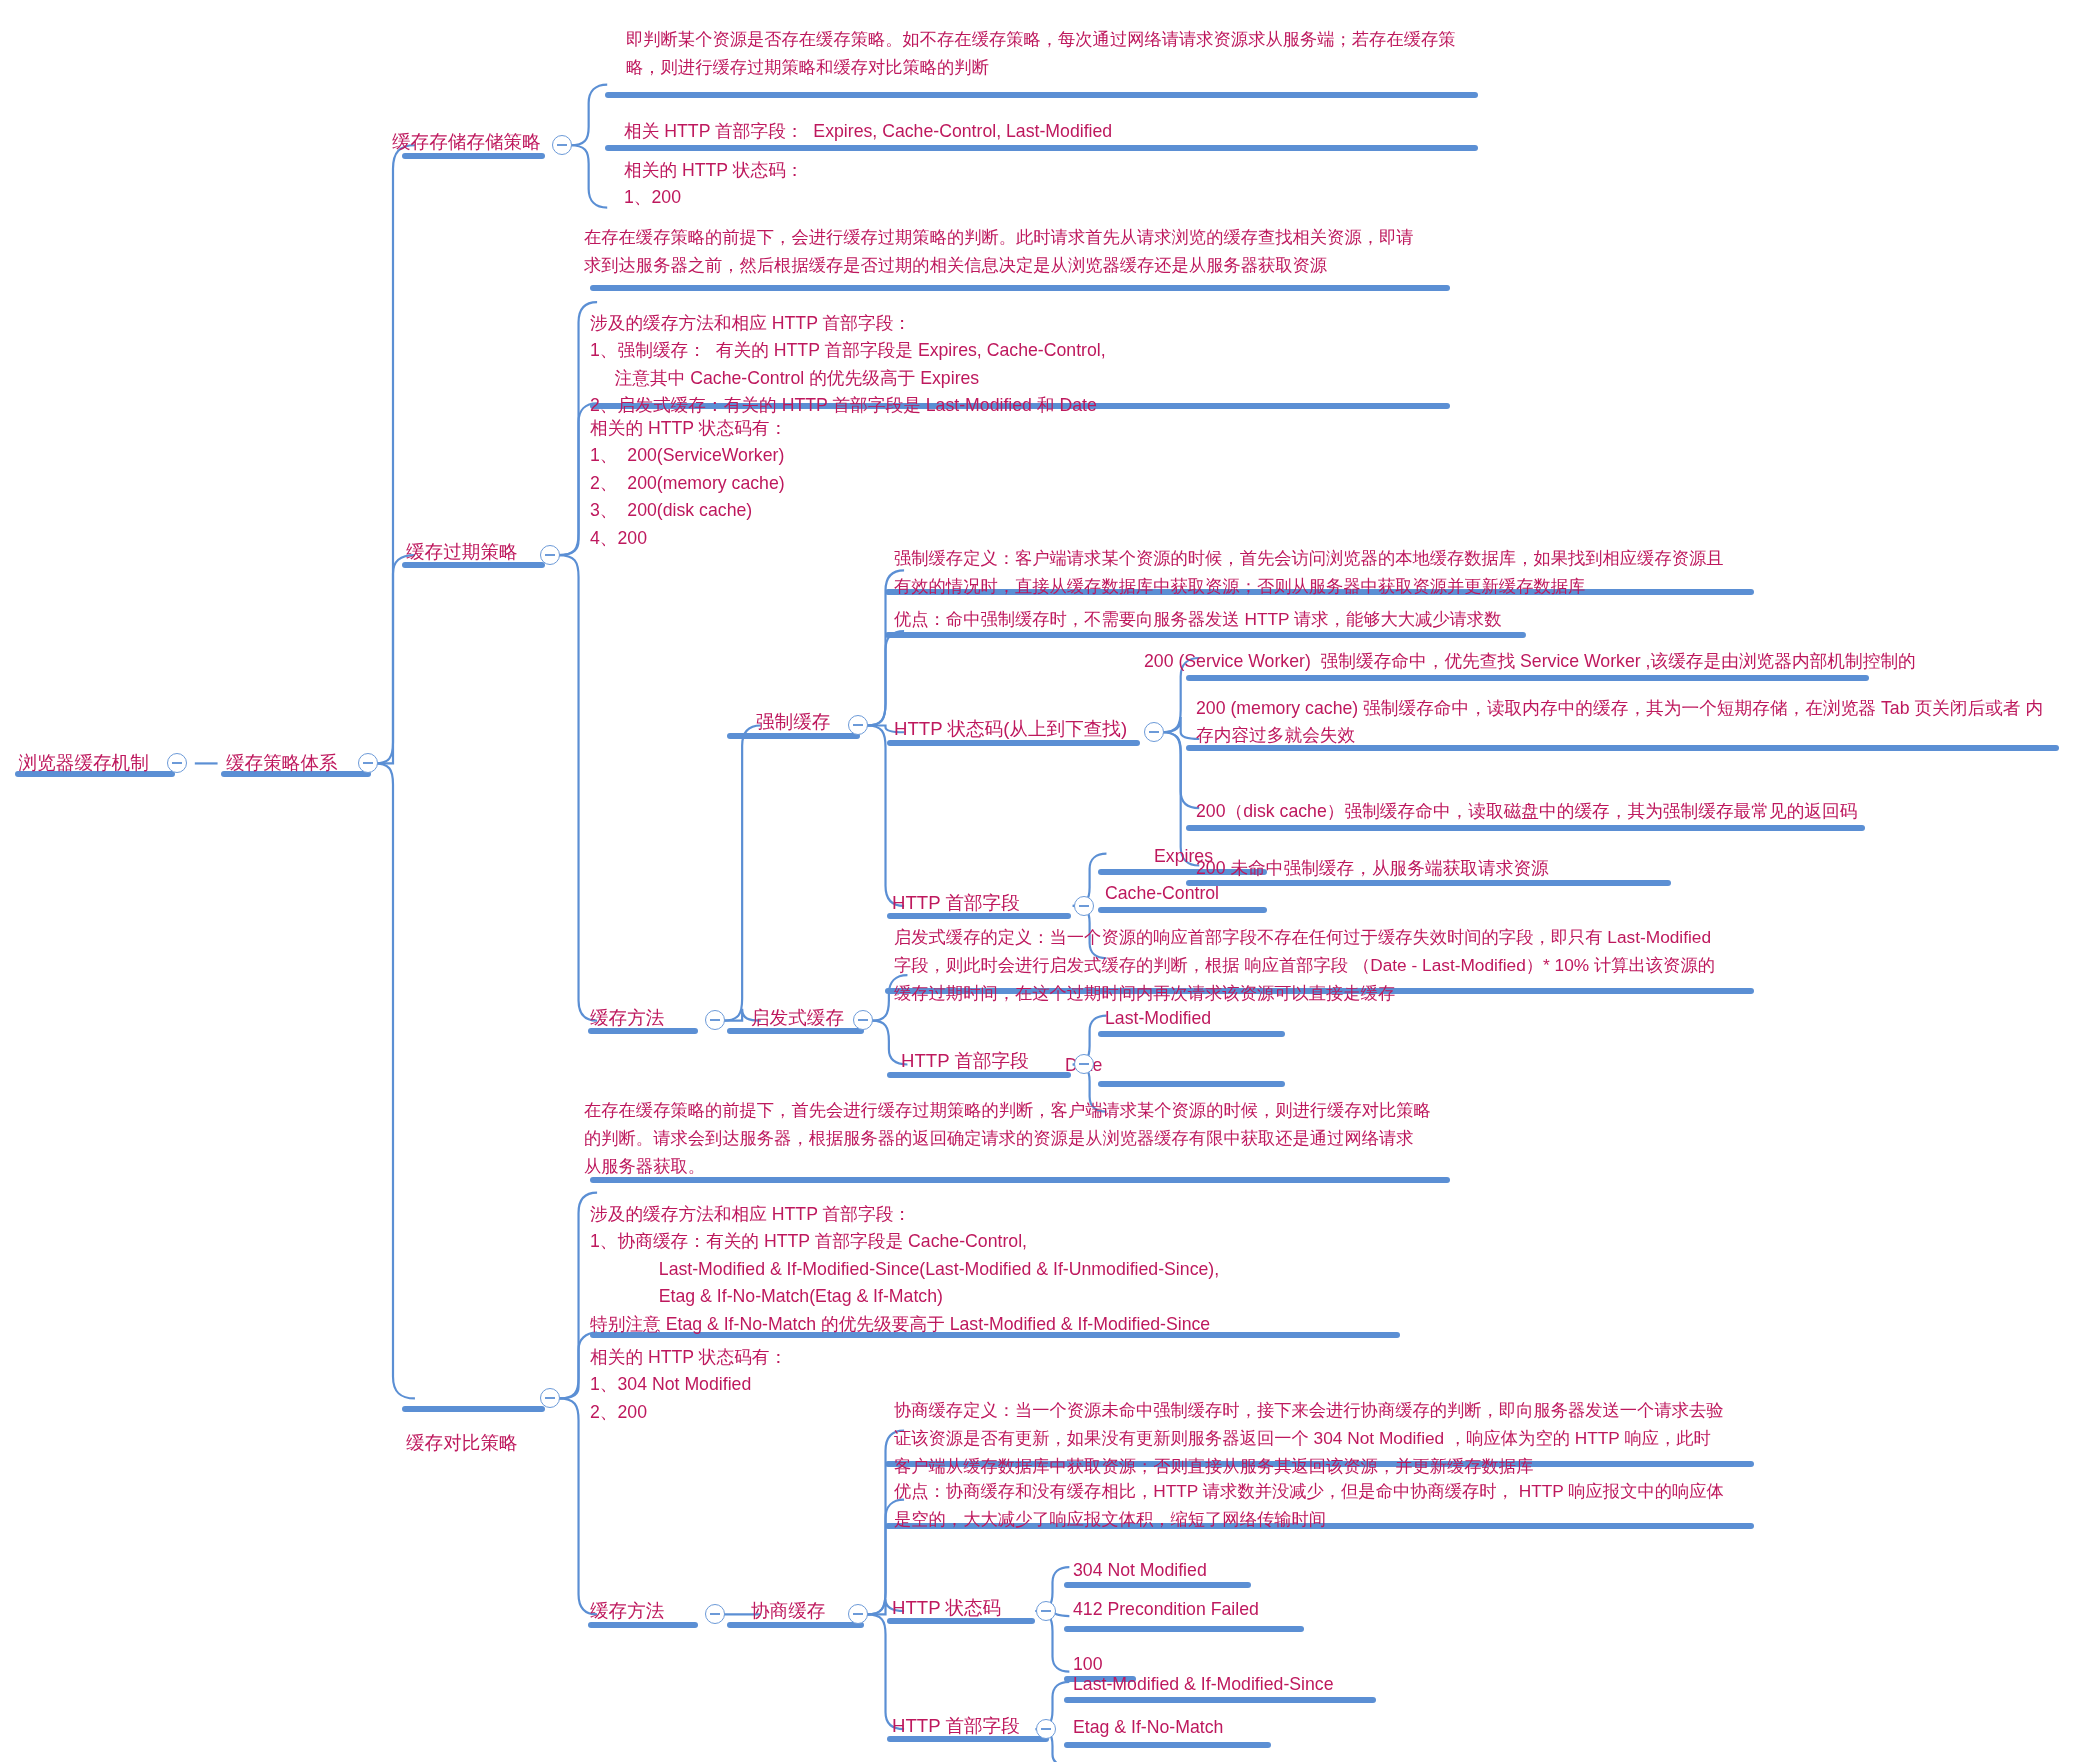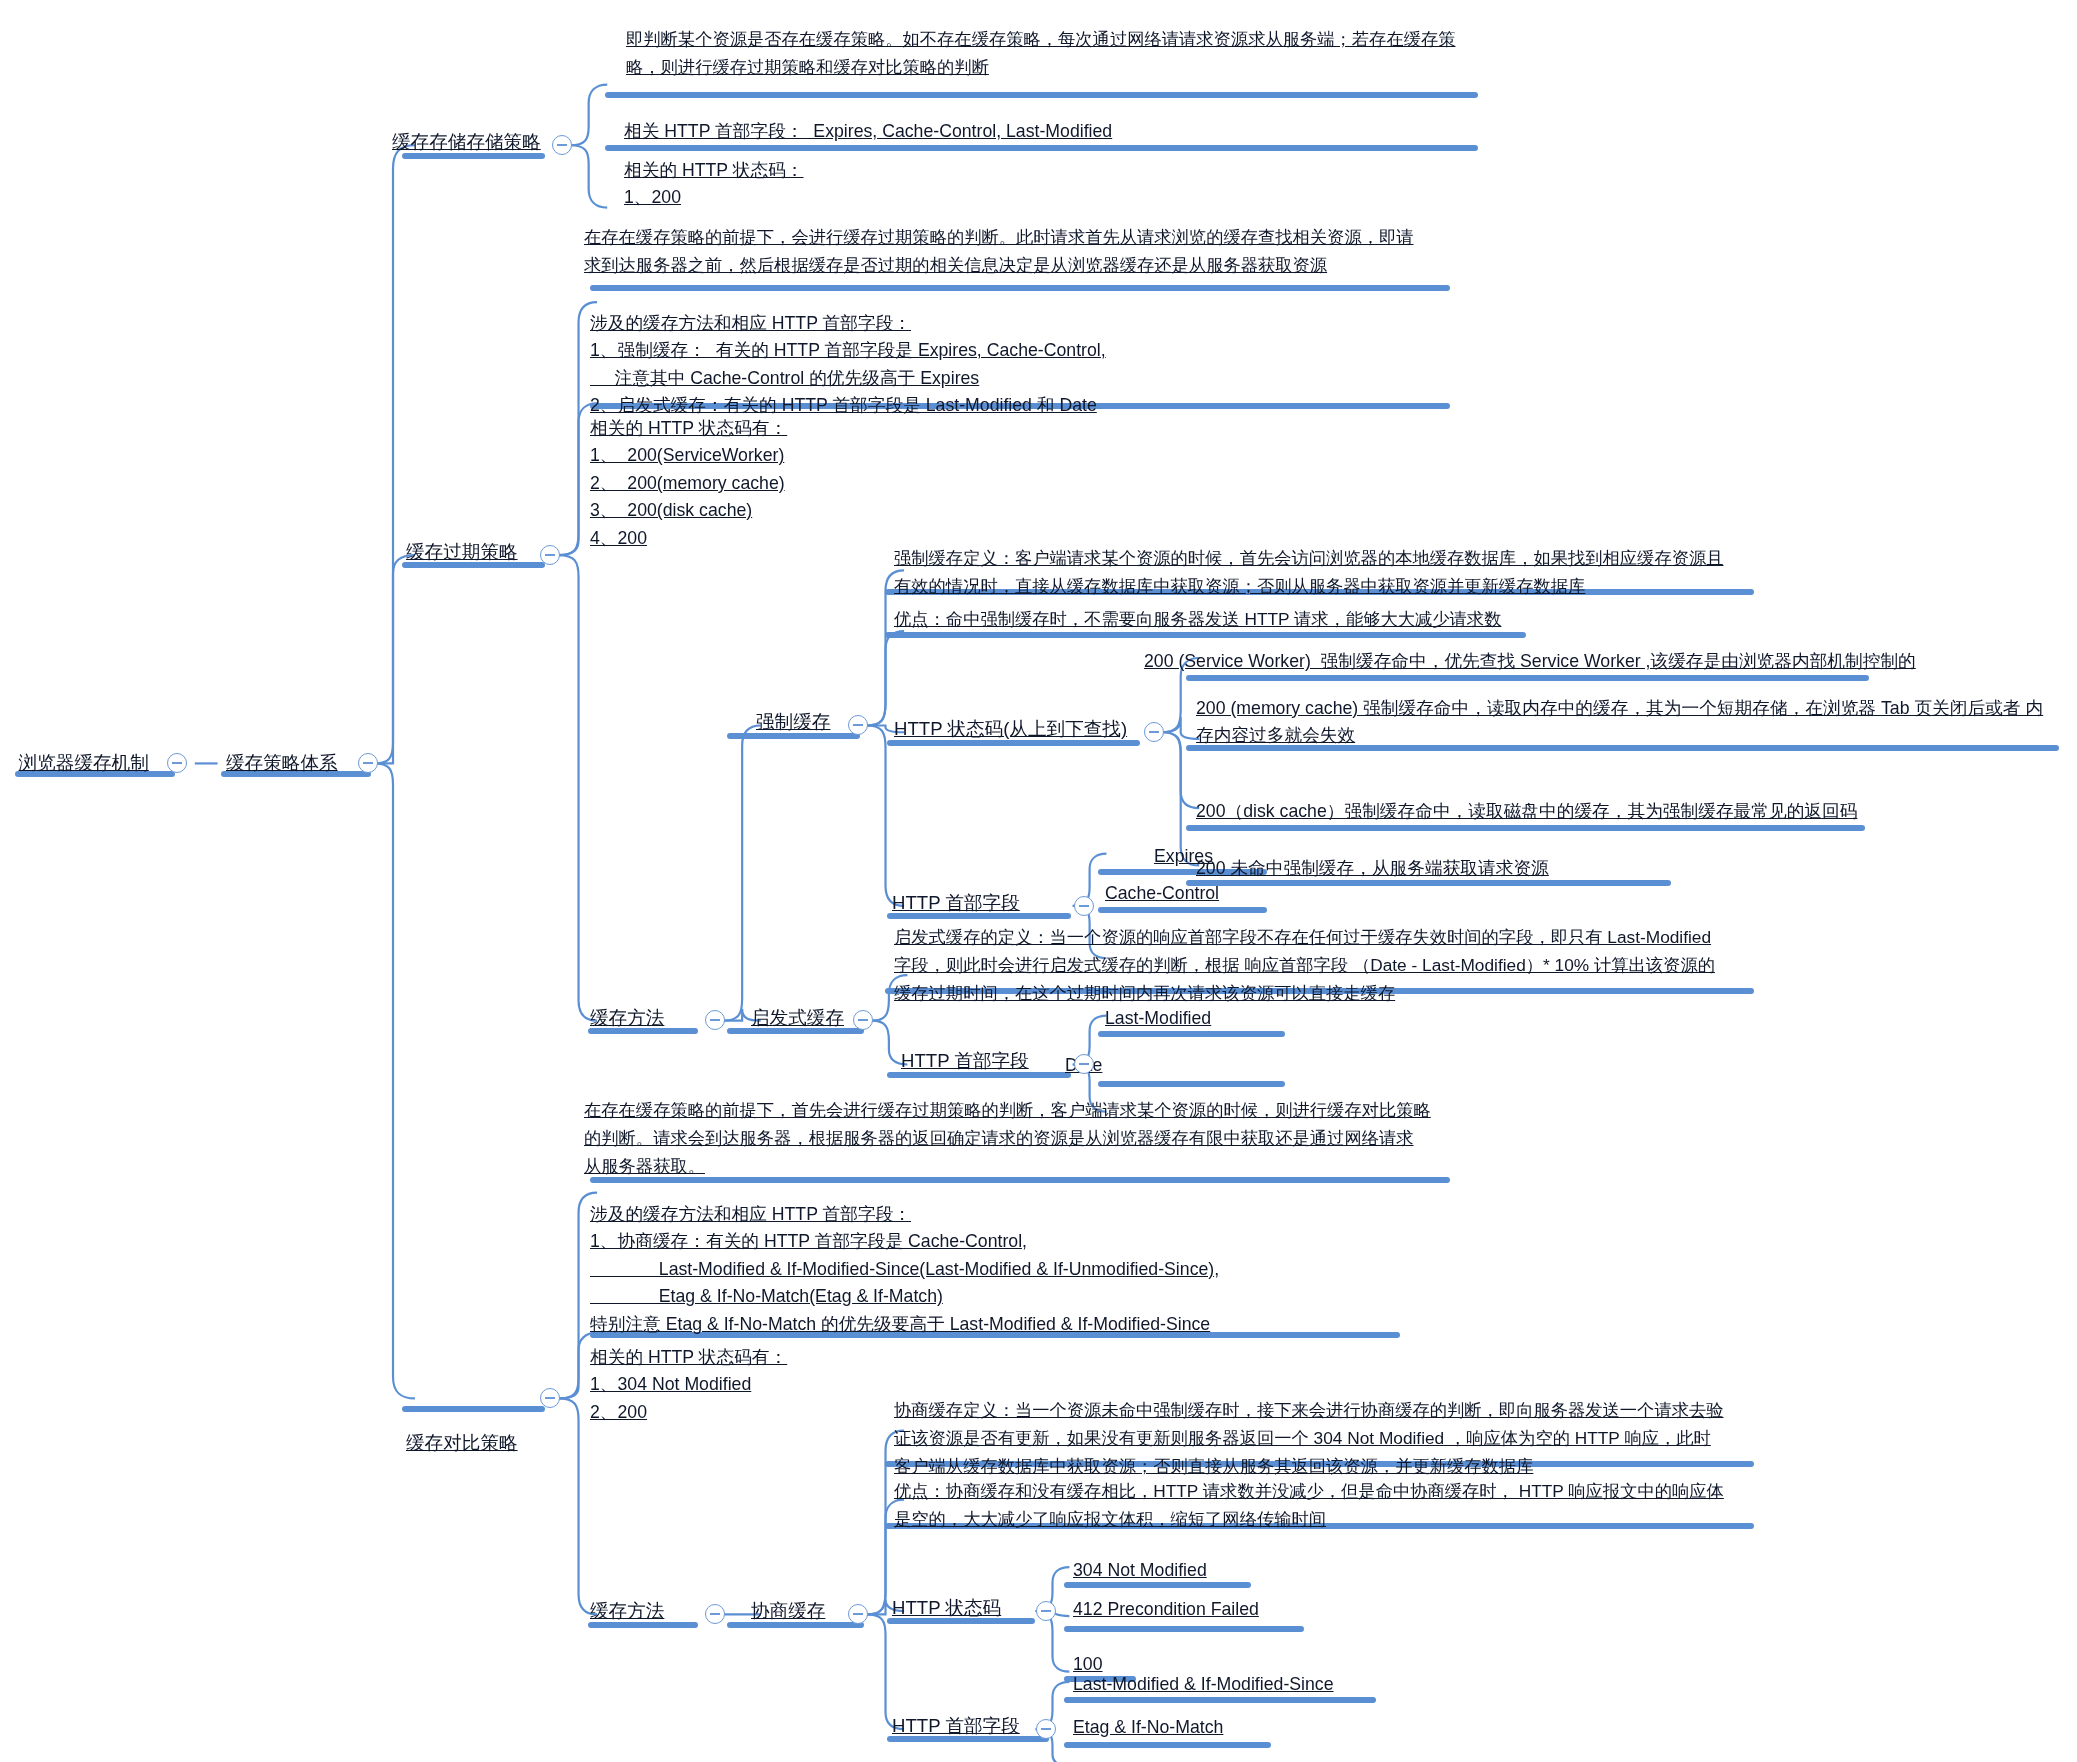--- a/index.html
+++ b/index.html
@@ -20,23 +20,22 @@
     left:0;top:0;
     width:2078px;height:1763px;
     pointer-events:none;
   }
   
   .node{
     position:absolute;
     white-space:pre;
     line-height:1.55;
     font-size:17.7px;
-    color:#0f172a;
+    color:#be185d;
     z-index:3;
-    text-decoration:underline;
   }
   .node.lbl{font-size:18.6px;}
   .node.para{font-size:17.3px;line-height:1.62;}
   
   .bar{
     position:absolute;
     height:5.9px;
     background:#5b8fd4;
     border-radius:3px;
     z-index:2;

